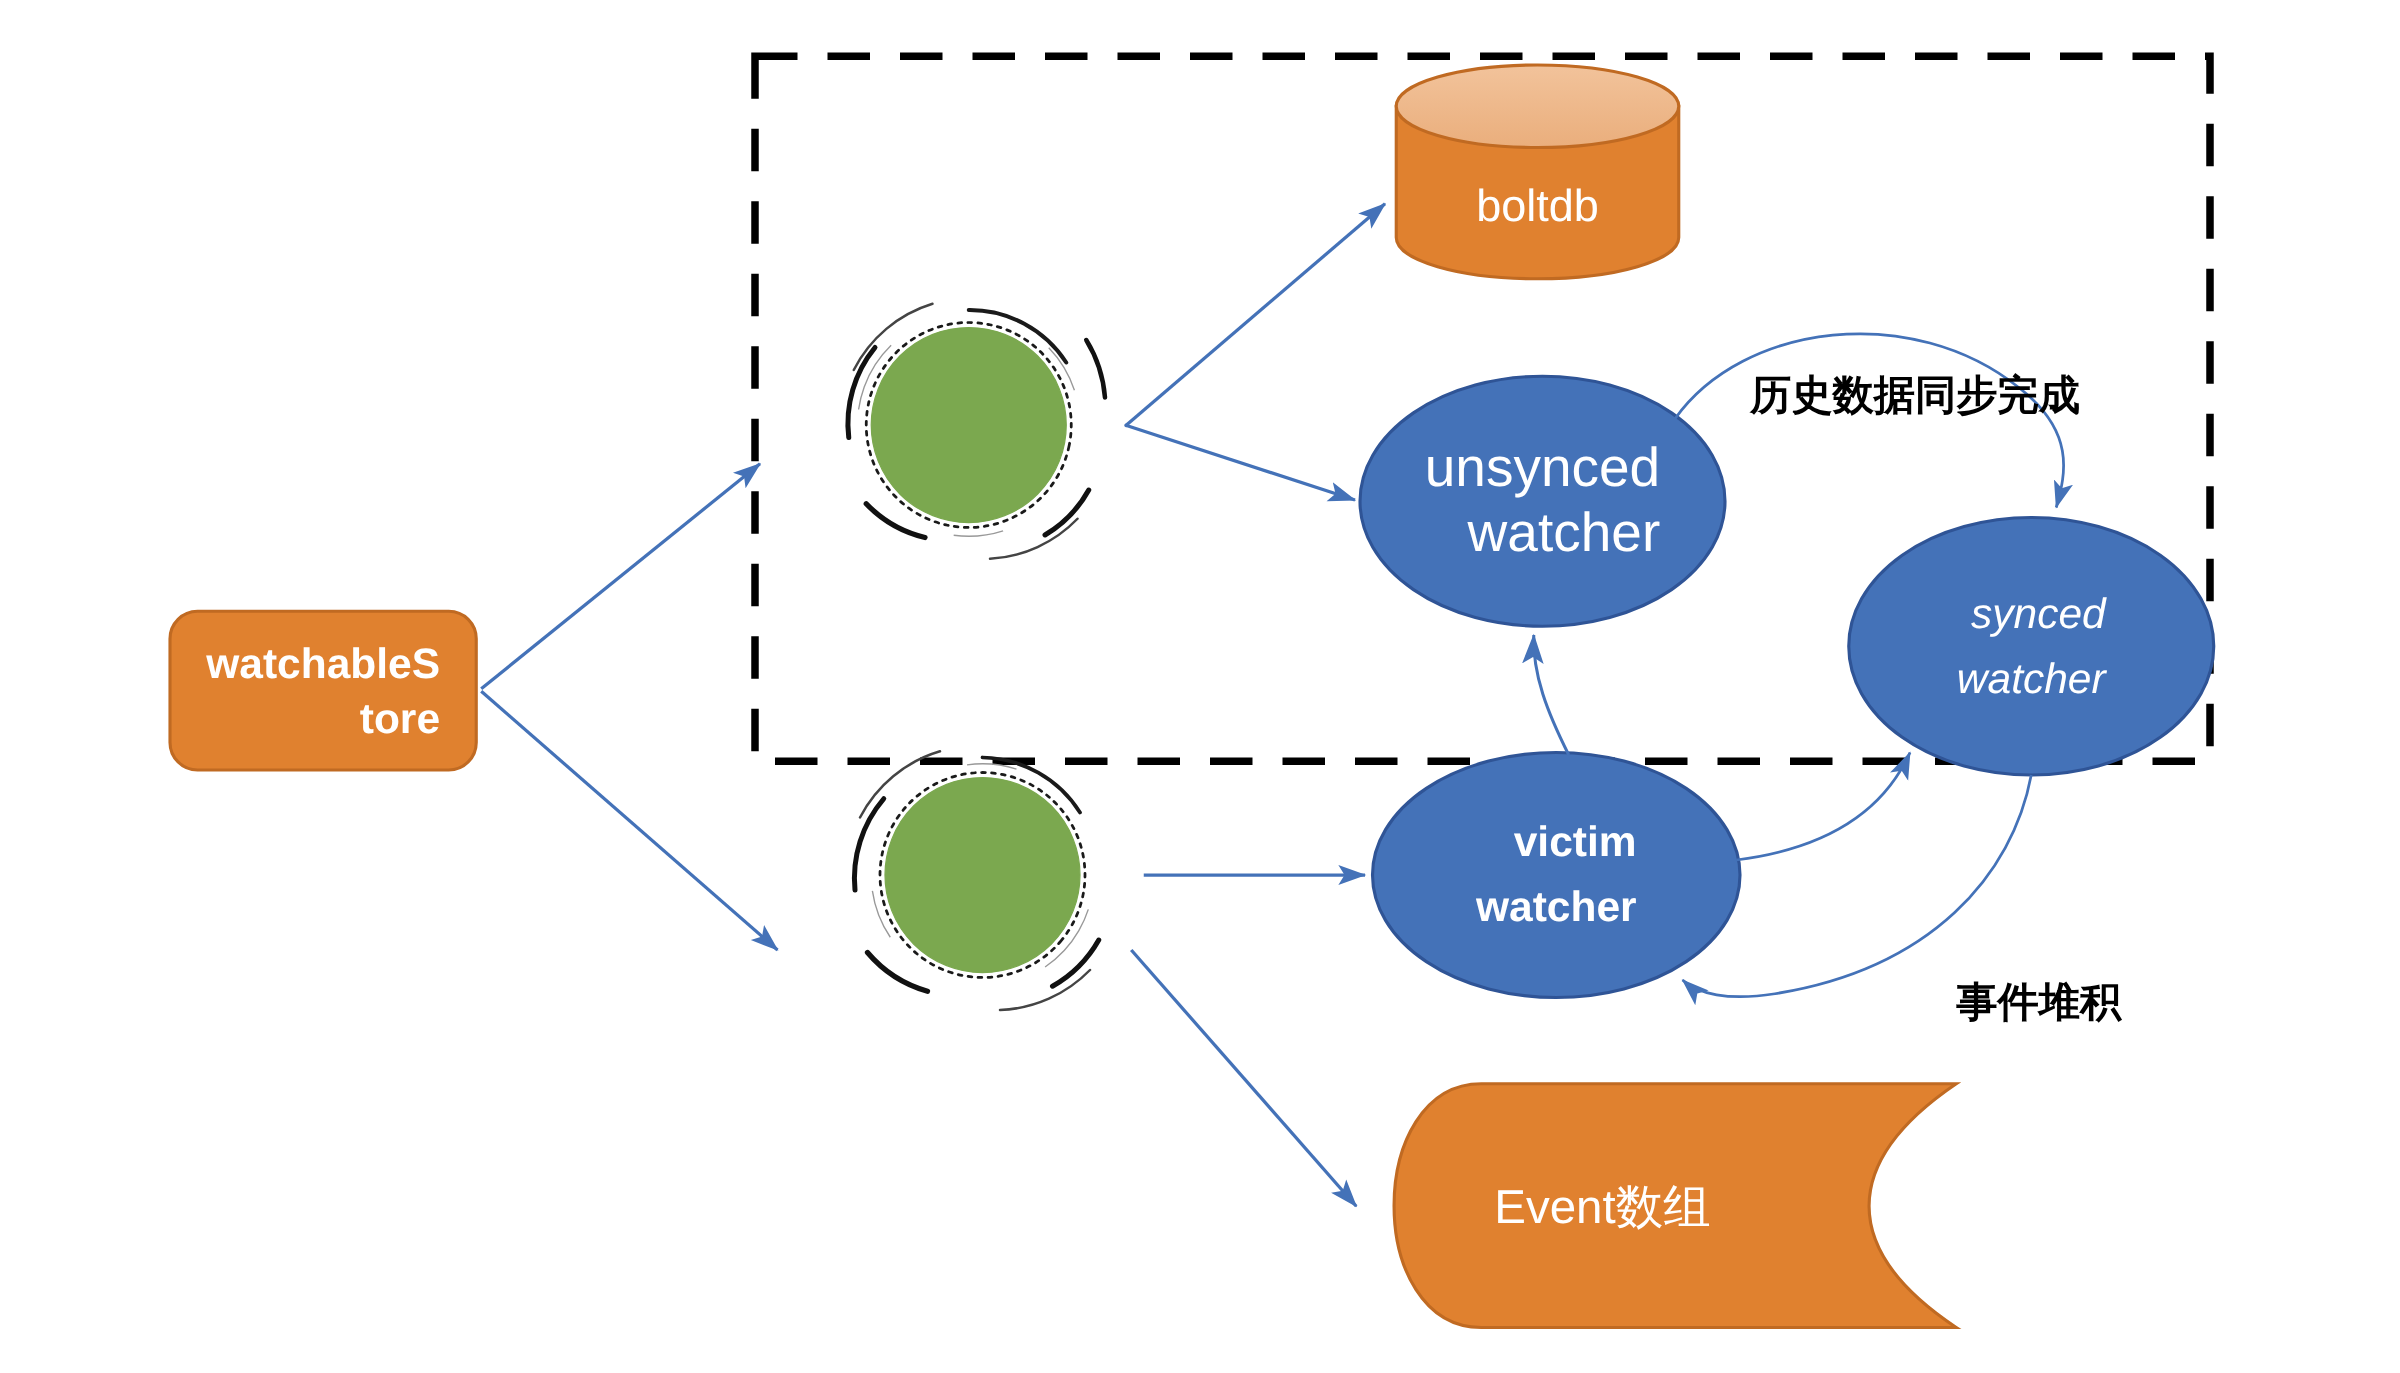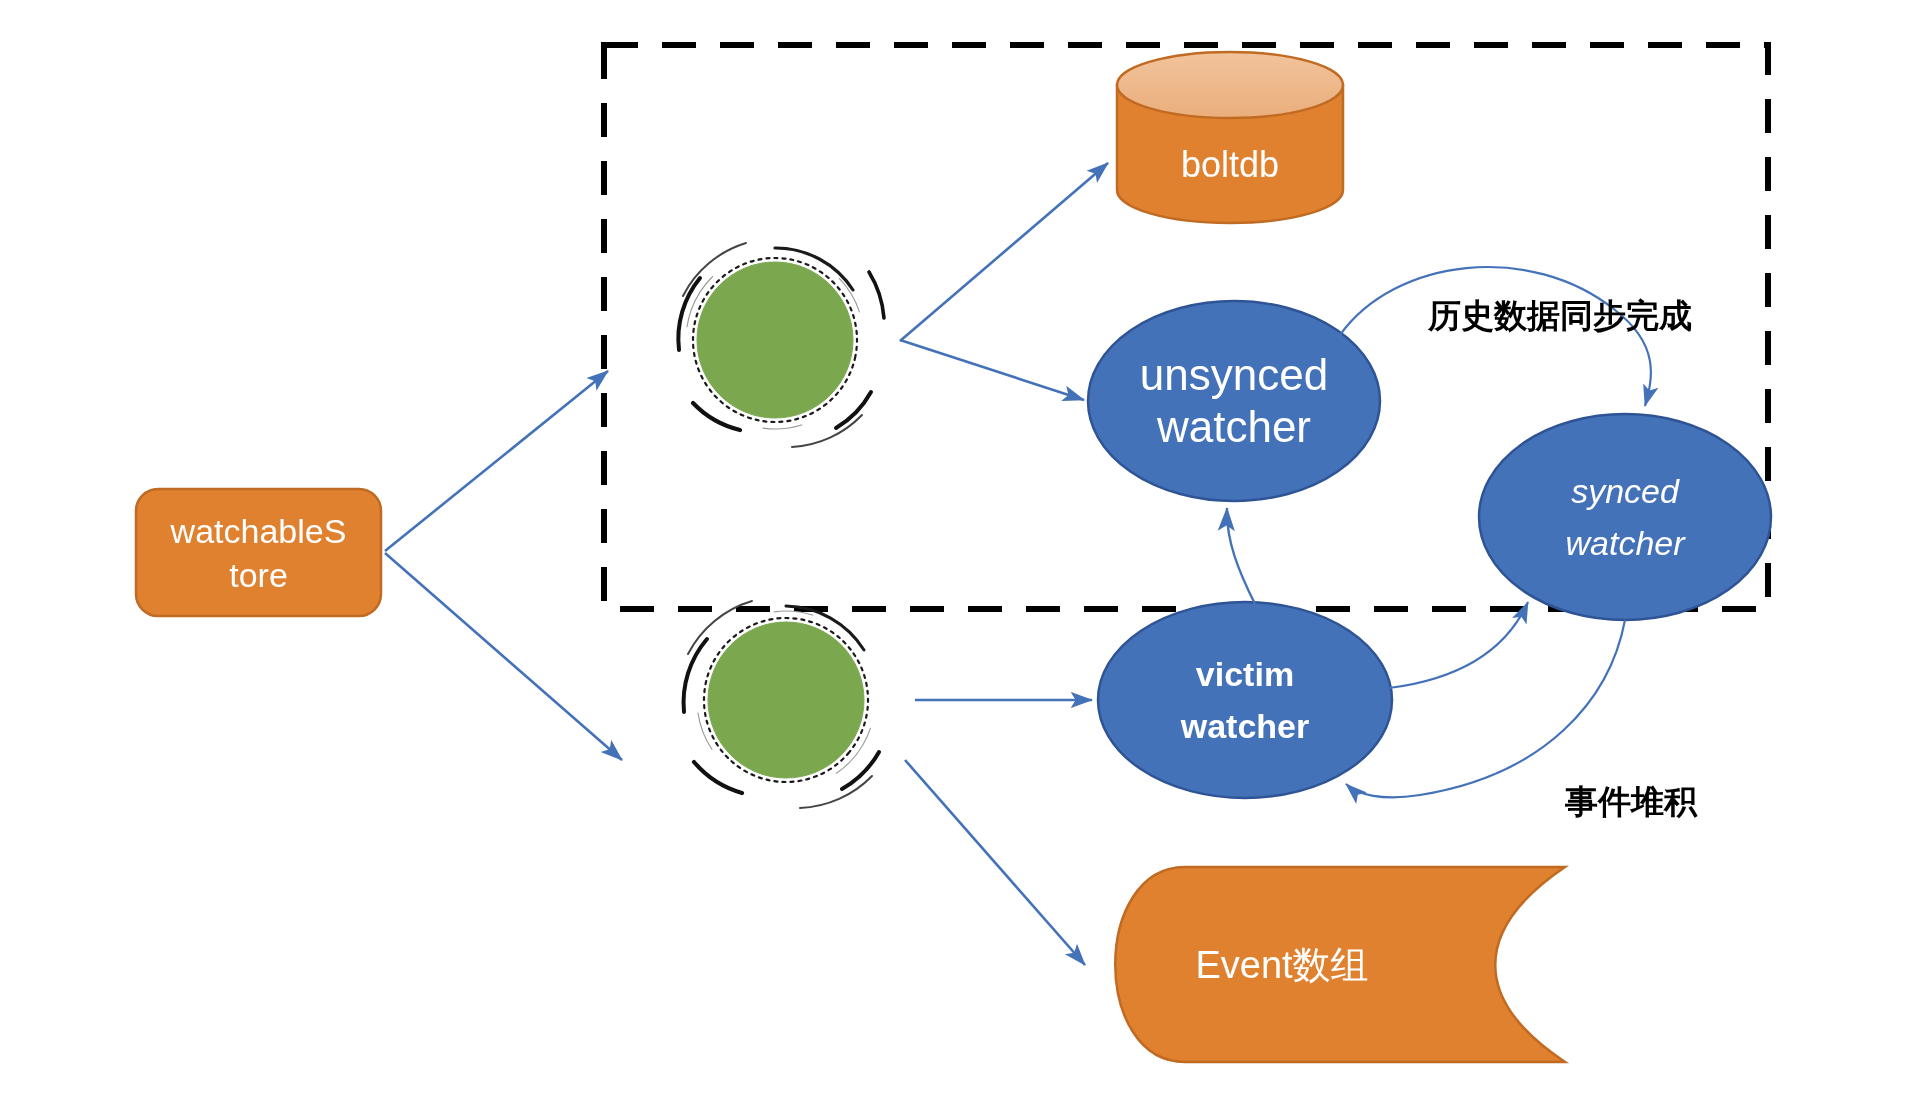--- a/index.html
+++ b/index.html
@@ -7,21 +7,21 @@
   body{
     width:1920px;height:1098px;
     font-family:"Liberation Sans","DejaVu Sans",sans-serif;
     overflow:hidden;
   }
   #stage{position:relative;width:1920px;height:1098px;background:#fff;}
   svg.layer{position:absolute;left:0;top:0;width:1920px;height:1098px;overflow:visible;}
   .node-label{
     position:absolute;
     display:flex;align-items:center;justify-content:center;
-    text-align:center;
+    text-align:right;
     pointer-events:none;
     white-space:pre-line;
   }
   .white-text{color:#ffffff;}
   .black-text{color:#000000;}
 </style>
 </head>
 <body>
 
 <div id="stage">
@@ -98,35 +98,35 @@
 
     <path d="M1340,335 C1395,258 1530,242 1615,310 C1660,345 1653,378 1645,406" fill="none" stroke="#4472B8" stroke-width="2.2" marker-end="url(#arrowBlueThin)"></path>
 
     <path d="M1255,604 C1238,570 1226,540 1227,508" fill="none" stroke="#4472B8" stroke-width="2.4" marker-end="url(#arrowBlueThin)"></path>
 
     <path d="M1389,688 C1452,680 1504,655 1528,602" fill="none" stroke="#4472B8" stroke-width="2.2" marker-end="url(#arrowBlueThin)"></path>
 
     <path d="M1625,620 C1610,700 1545,775 1420,795 C1382,801 1358,795 1346,784" fill="none" stroke="#4472B8" stroke-width="2.2" marker-end="url(#arrowBlueThin)"></path>
   </svg>
 
-  <div class="node-label white-text" style="left:136px;top:489px;width:245px;height:127px;font-size:34px;line-height:44px;">watchableS
+  <div class="node-label white-text" style="left:136px;top:489px;width:245px;height:127px;font-size:34px;line-height:44px;font-weight:bold;">watchableS
 tore</div>
 
   <div class="node-label white-text" style="left:1117px;top:140px;width:226px;height:50px;font-size:36px;">boltdb</div>
 
   <div class="node-label white-text" style="left:1088px;top:341px;width:292px;height:120px;font-size:44px;line-height:52px;">unsynced
 watcher</div>
 
   <div class="node-label white-text" style="left:1479px;top:457px;width:292px;height:120px;font-size:34px;line-height:52px;font-style:italic;">synced
 watcher</div>
 
   <div class="node-label white-text" style="left:1098px;top:640px;width:294px;height:120px;font-size:34px;line-height:52px;font-weight:bold;">victim
 watcher</div>
 
   <div class="node-label white-text" style="left:1092px;top:935px;width:380px;height:60px;font-size:38px;">Event数组</div>
 
 
 
-  <div class="node-label black-text" style="left:1400px;top:292px;width:320px;height:48px;font-size:33px;font-weight:bold;justify-content:flex-start;margin-left:28px;">历史数据同步完成</div>
+  <div class="node-label black-text" style="left:1400px;top:292px;width:320px;height:48px;font-size:33px;font-weight:bold;justify-content:flex-start;">历史数据同步完成</div>
 
   <div class="node-label black-text" style="left:1565px;top:778px;width:200px;height:48px;font-size:33px;font-weight:bold;justify-content:flex-start;">事件堆积</div>
 
 </div>
 
 </body></html>

